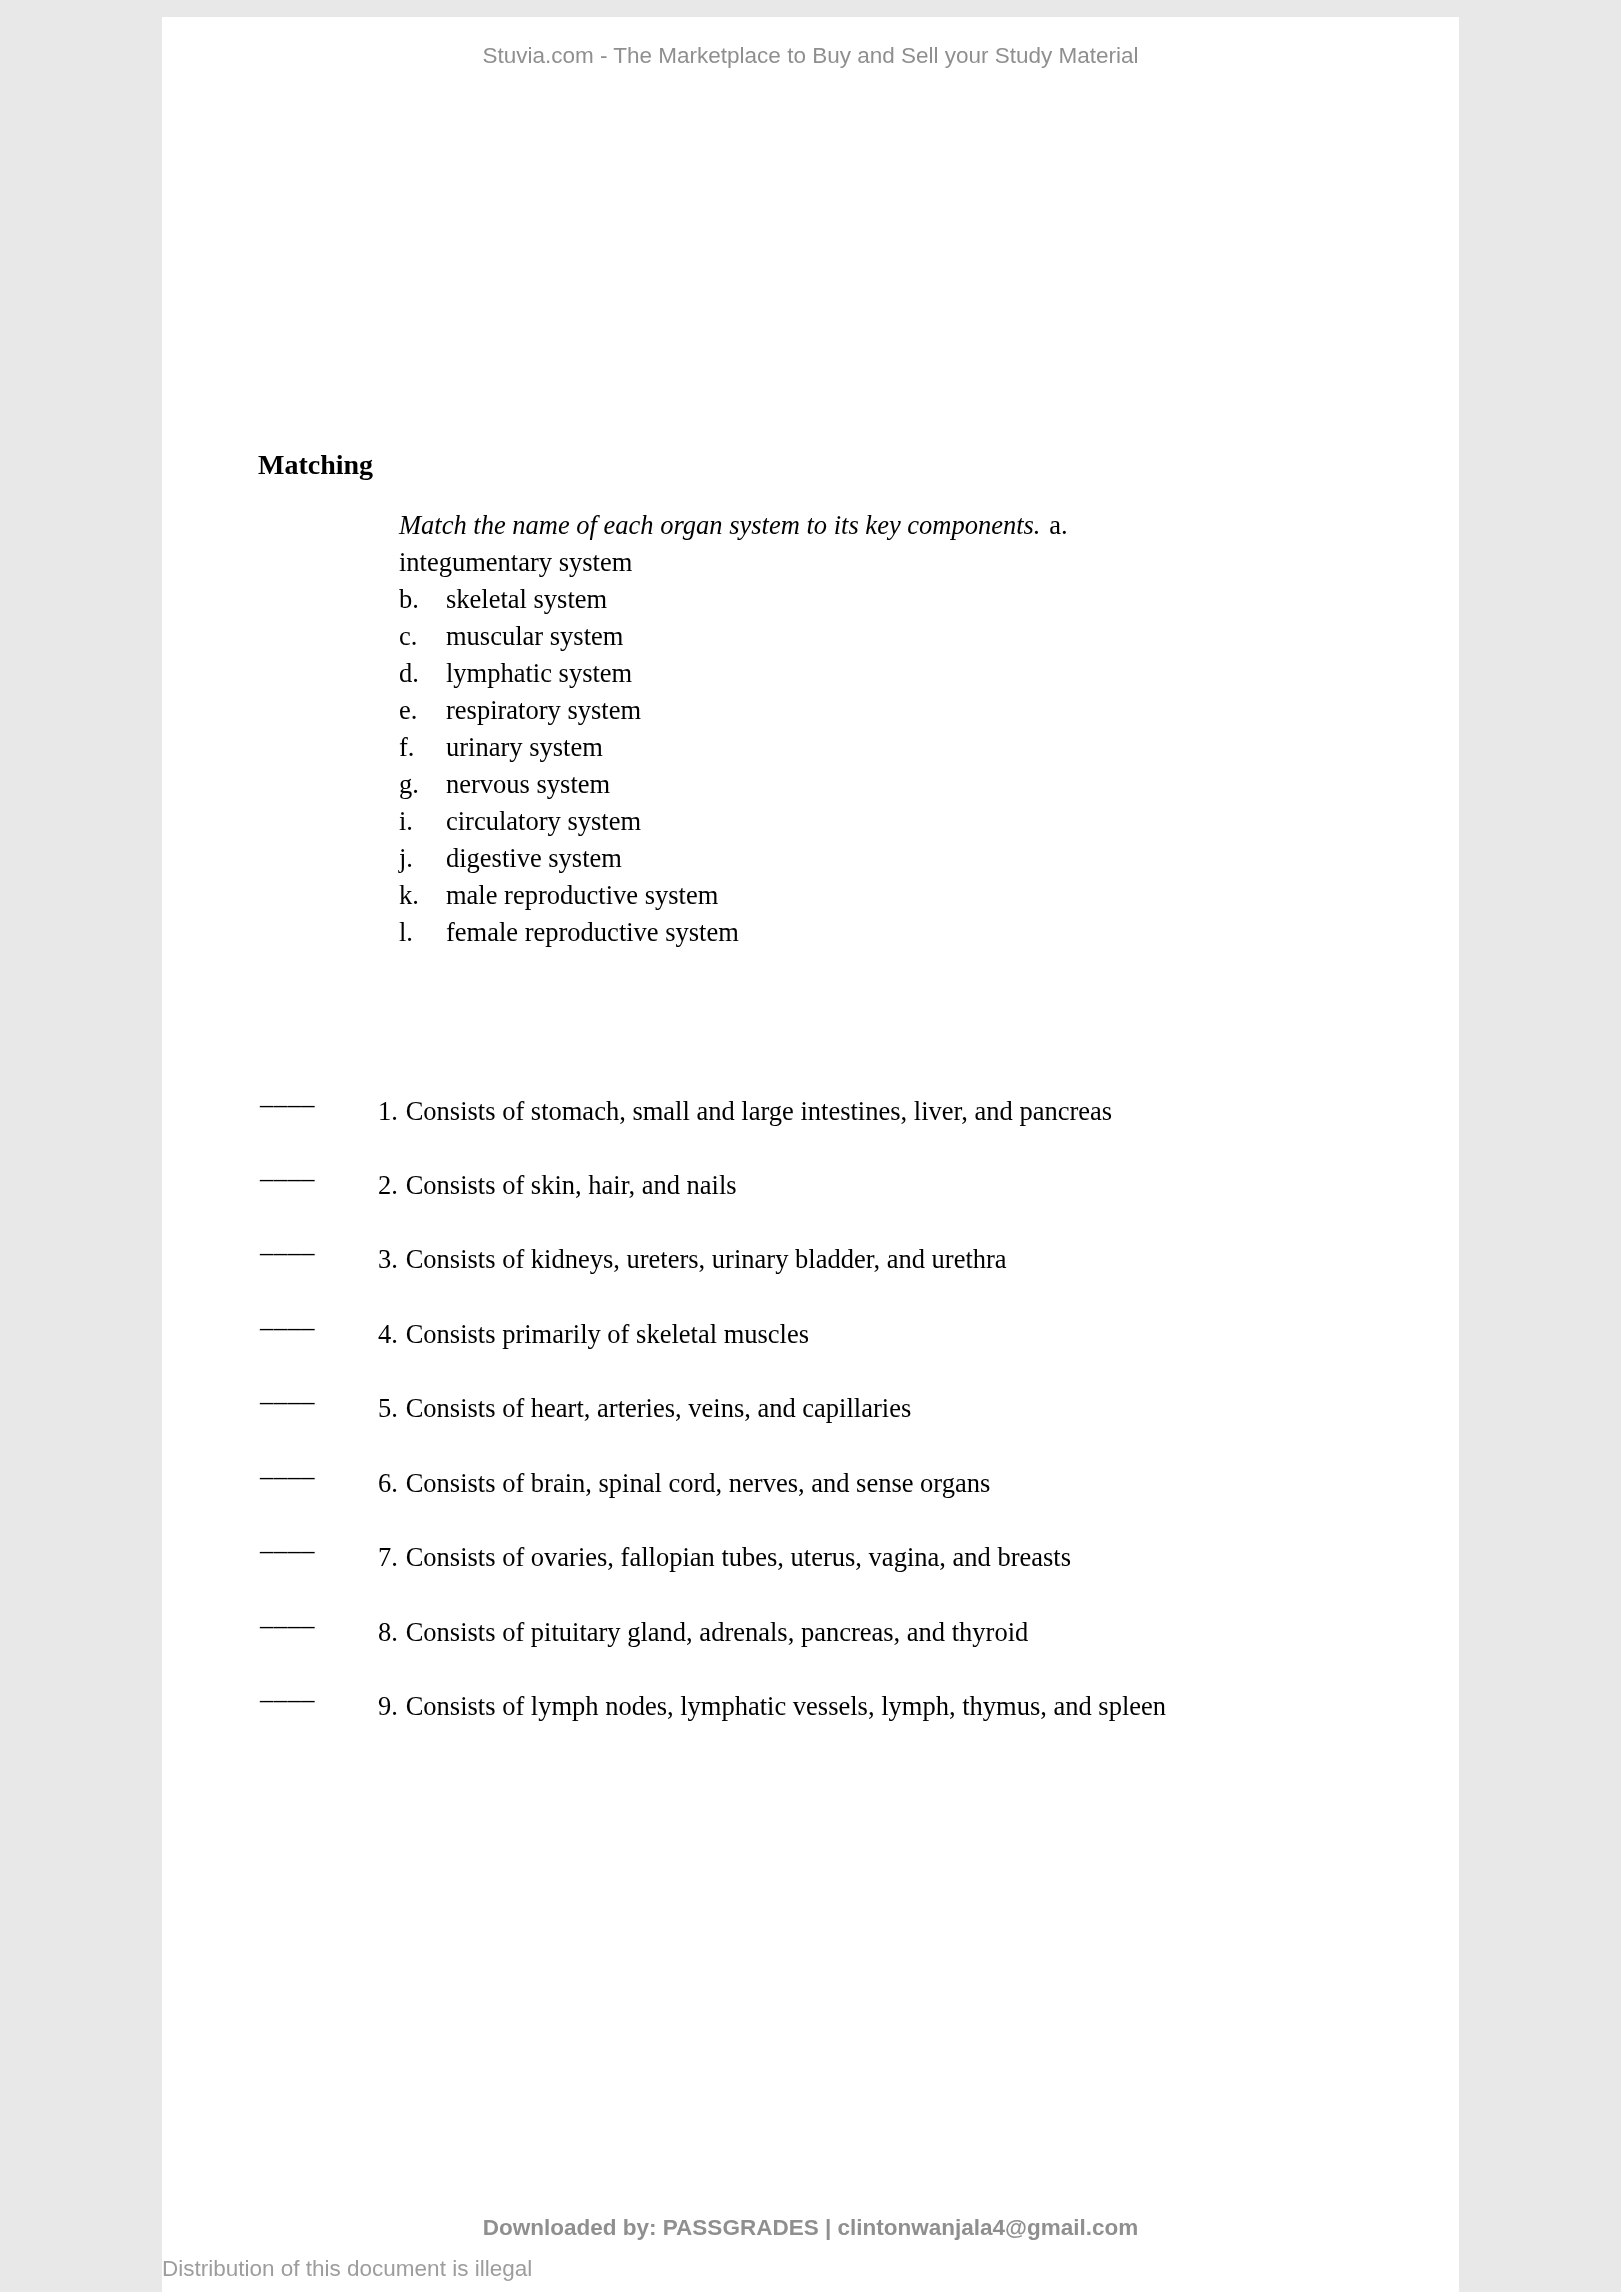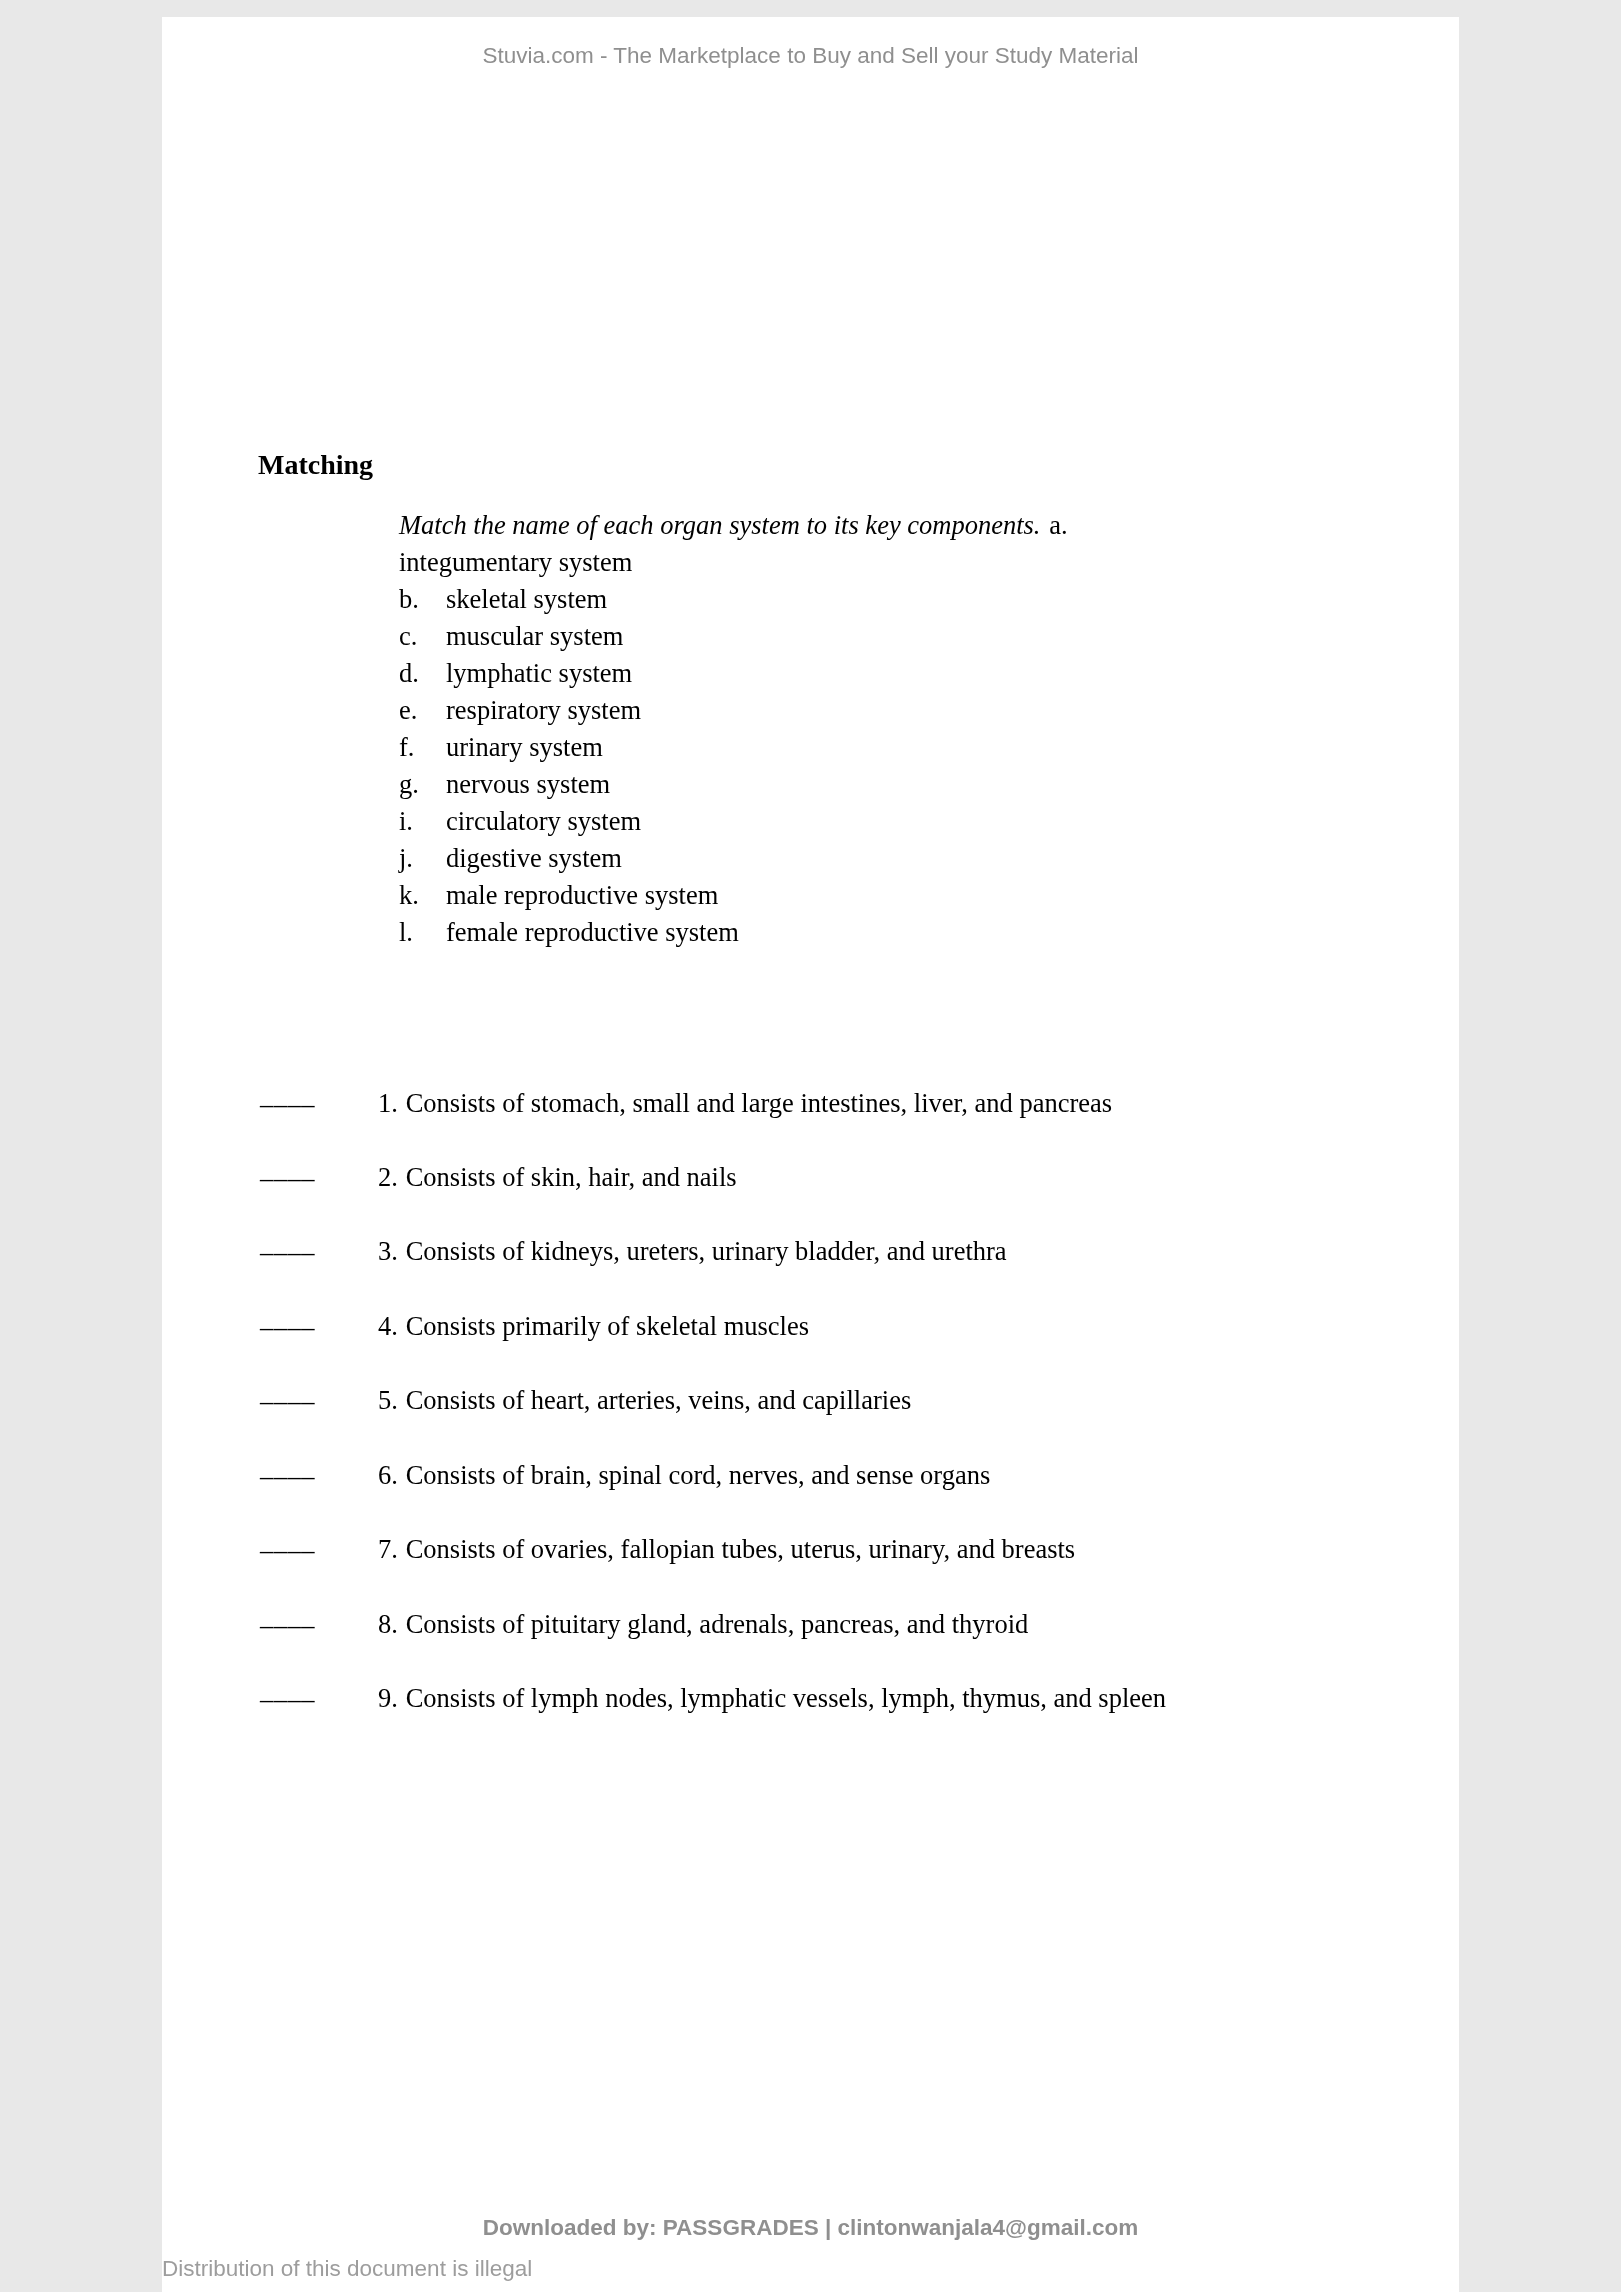--- a/index.html
+++ b/index.html
@@ -76,21 +76,21 @@
   }
   .q-blank {
     position: absolute;
     left: 0;
     top: 0;
     letter-spacing: 0.5px;
   }
   .q-content {
     position: absolute;
     left: 118px;
-    top: 8px;
+    top: 16px;
   }
   .q-num {
     margin-right: 7.8px;
   }
   .page-footer-1 {
     position: absolute;
     top: 2198px;
     left: 0;
     width: 100%;
     text-align: center;
@@ -178,21 +178,21 @@
   <div class="q-row" style="top:1359px">
     <span class="q-blank">____</span>
     <span class="q-content"><span class="q-num">5.</span><span>Consists of heart, arteries, veins, and capillaries</span></span>
   </div>
   <div class="q-row" style="top:1434px">
     <span class="q-blank">____</span>
     <span class="q-content"><span class="q-num">6.</span><span>Consists of brain, spinal cord, nerves, and sense organs</span></span>
   </div>
   <div class="q-row" style="top:1508px">
     <span class="q-blank">____</span>
-    <span class="q-content"><span class="q-num">7.</span><span>Consists of ovaries, fallopian tubes, uterus, urinary, and breasts</span></span>
+    <span class="q-content"><span class="q-num">7.</span><span>Consists of ovaries, fallopian tubes, uterus, vagina, and breasts</span></span>
   </div>
   <div class="q-row" style="top:1583px">
     <span class="q-blank">____</span>
     <span class="q-content"><span class="q-num">8.</span><span>Consists of pituitary gland, adrenals, pancreas, and thyroid</span></span>
   </div>
   <div class="q-row" style="top:1657px">
     <span class="q-blank">____</span>
     <span class="q-content"><span class="q-num">9.</span><span>Consists of lymph nodes, lymphatic vessels, lymph, thymus, and spleen</span></span>
   </div>
 

